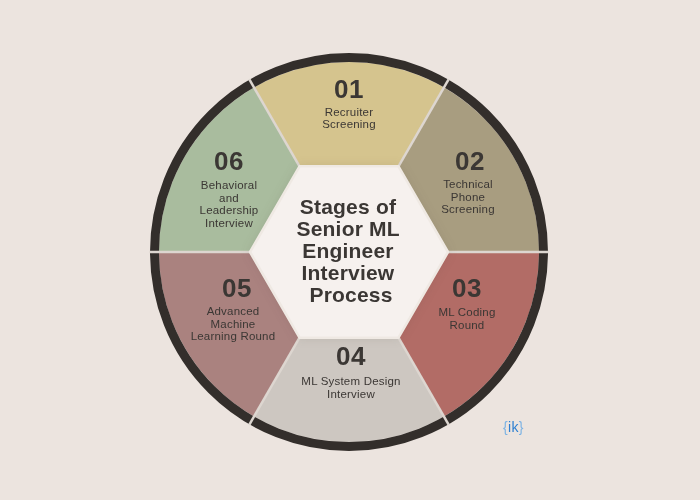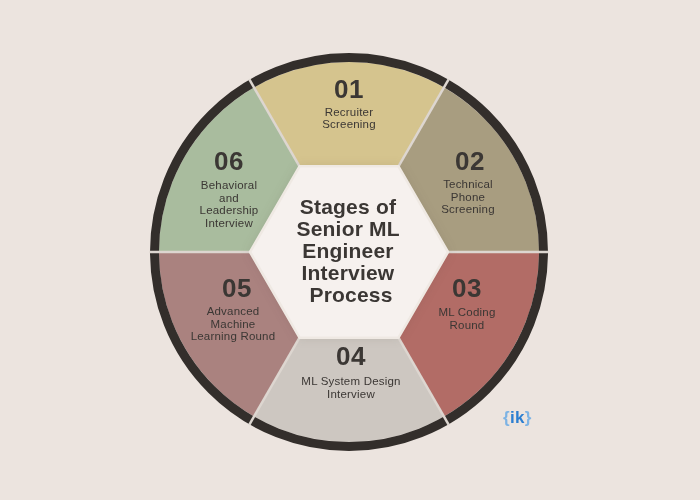--- a/index.html
+++ b/index.html
@@ -49,23 +49,23 @@
     font-weight: bold;
     letter-spacing: 0.5px;
   }
   .stage-label {
     font-size: 11.5px;
     letter-spacing: 0.2px;
   }
   .logo {
     position: absolute;
     left: 503px;
-    top: 409px;
-    font-size: 17px;
-    font-weight: bold;
+    top: 419px;
+    font-size: 14px;
+    font-weight: normal;
     line-height: 17px;
     letter-spacing: 0.3px;
     user-select: none;
   }
   .logo .brace { color: var(--logo-brace, #7db3e4); }
   .logo .ik    { color: var(--logo-text, #2d7fd1); }
 </style>
 </head>
 <body>
 

